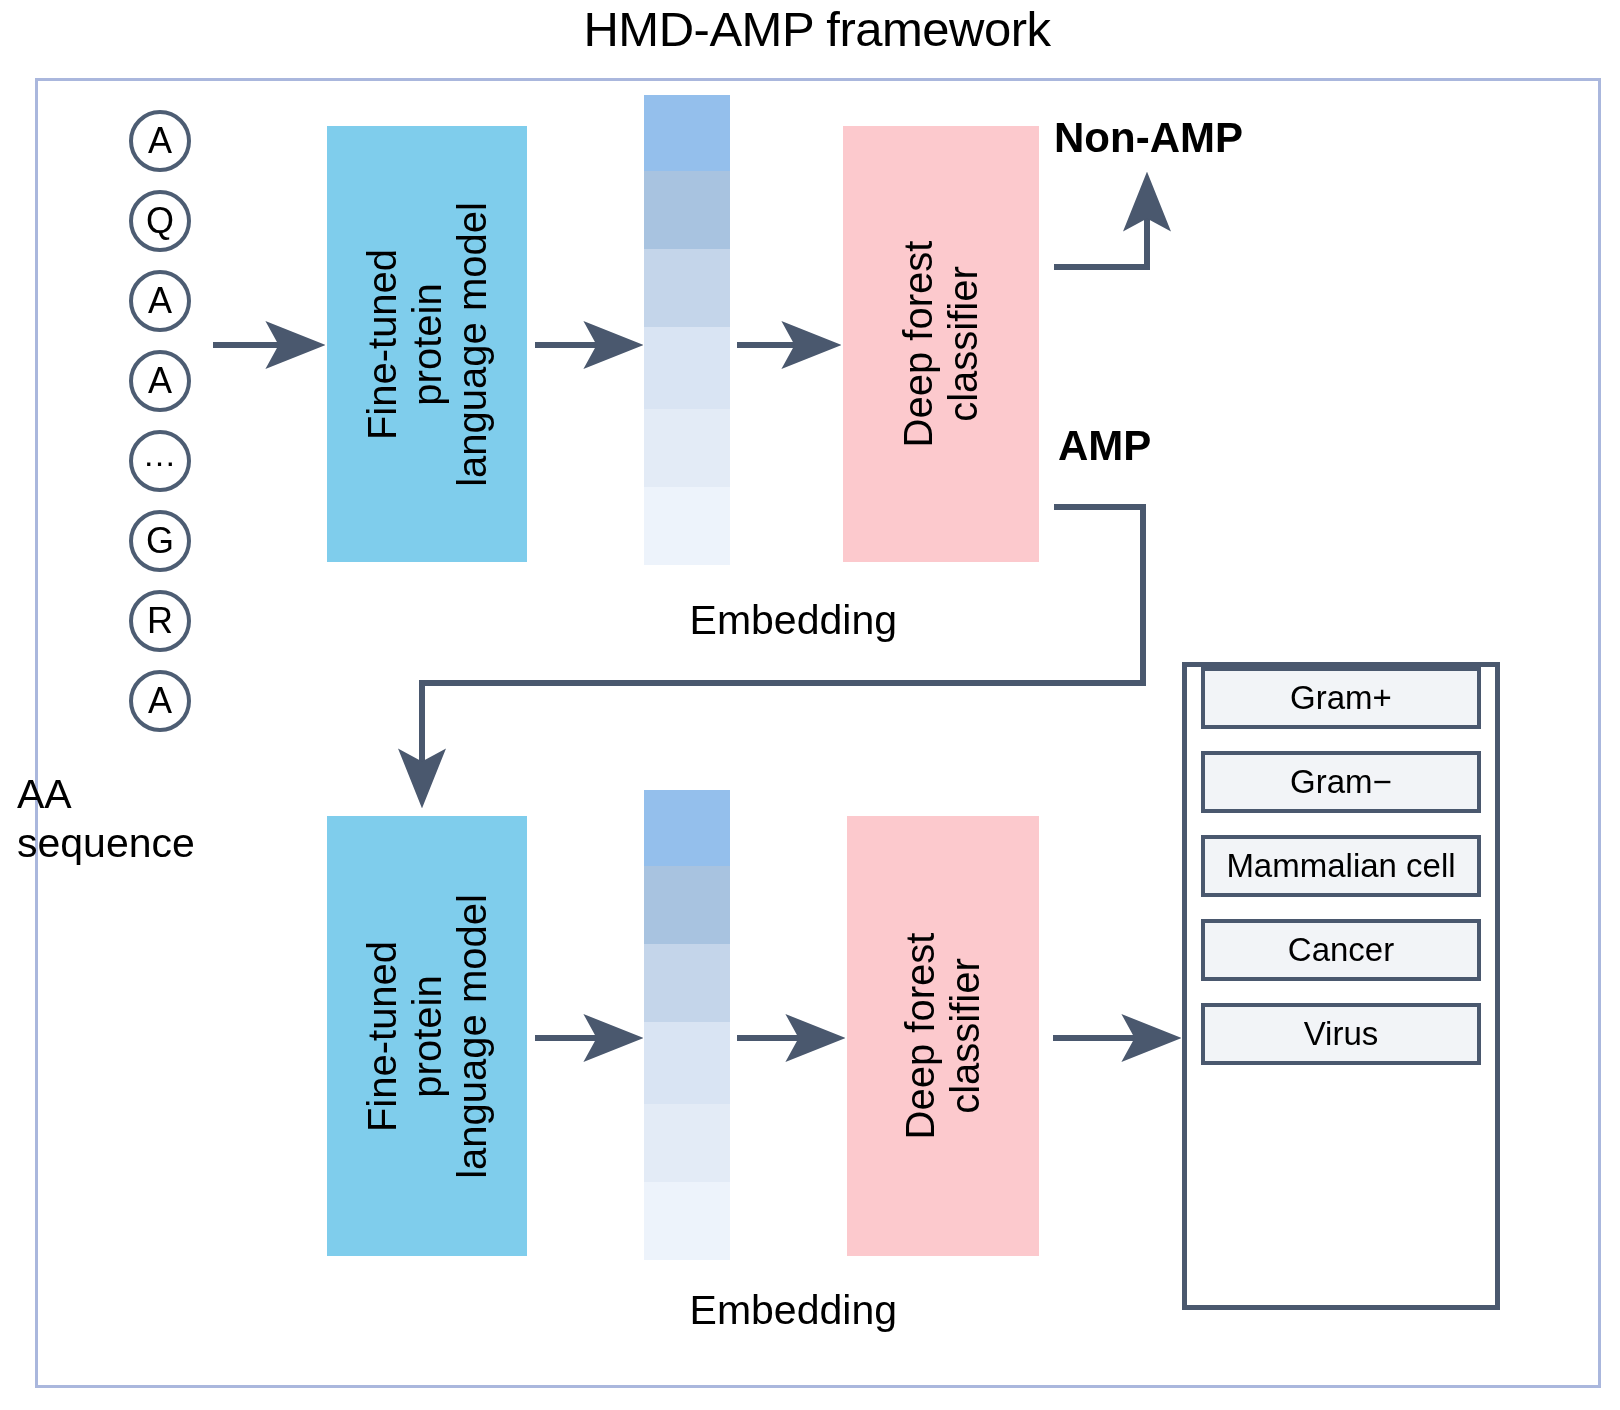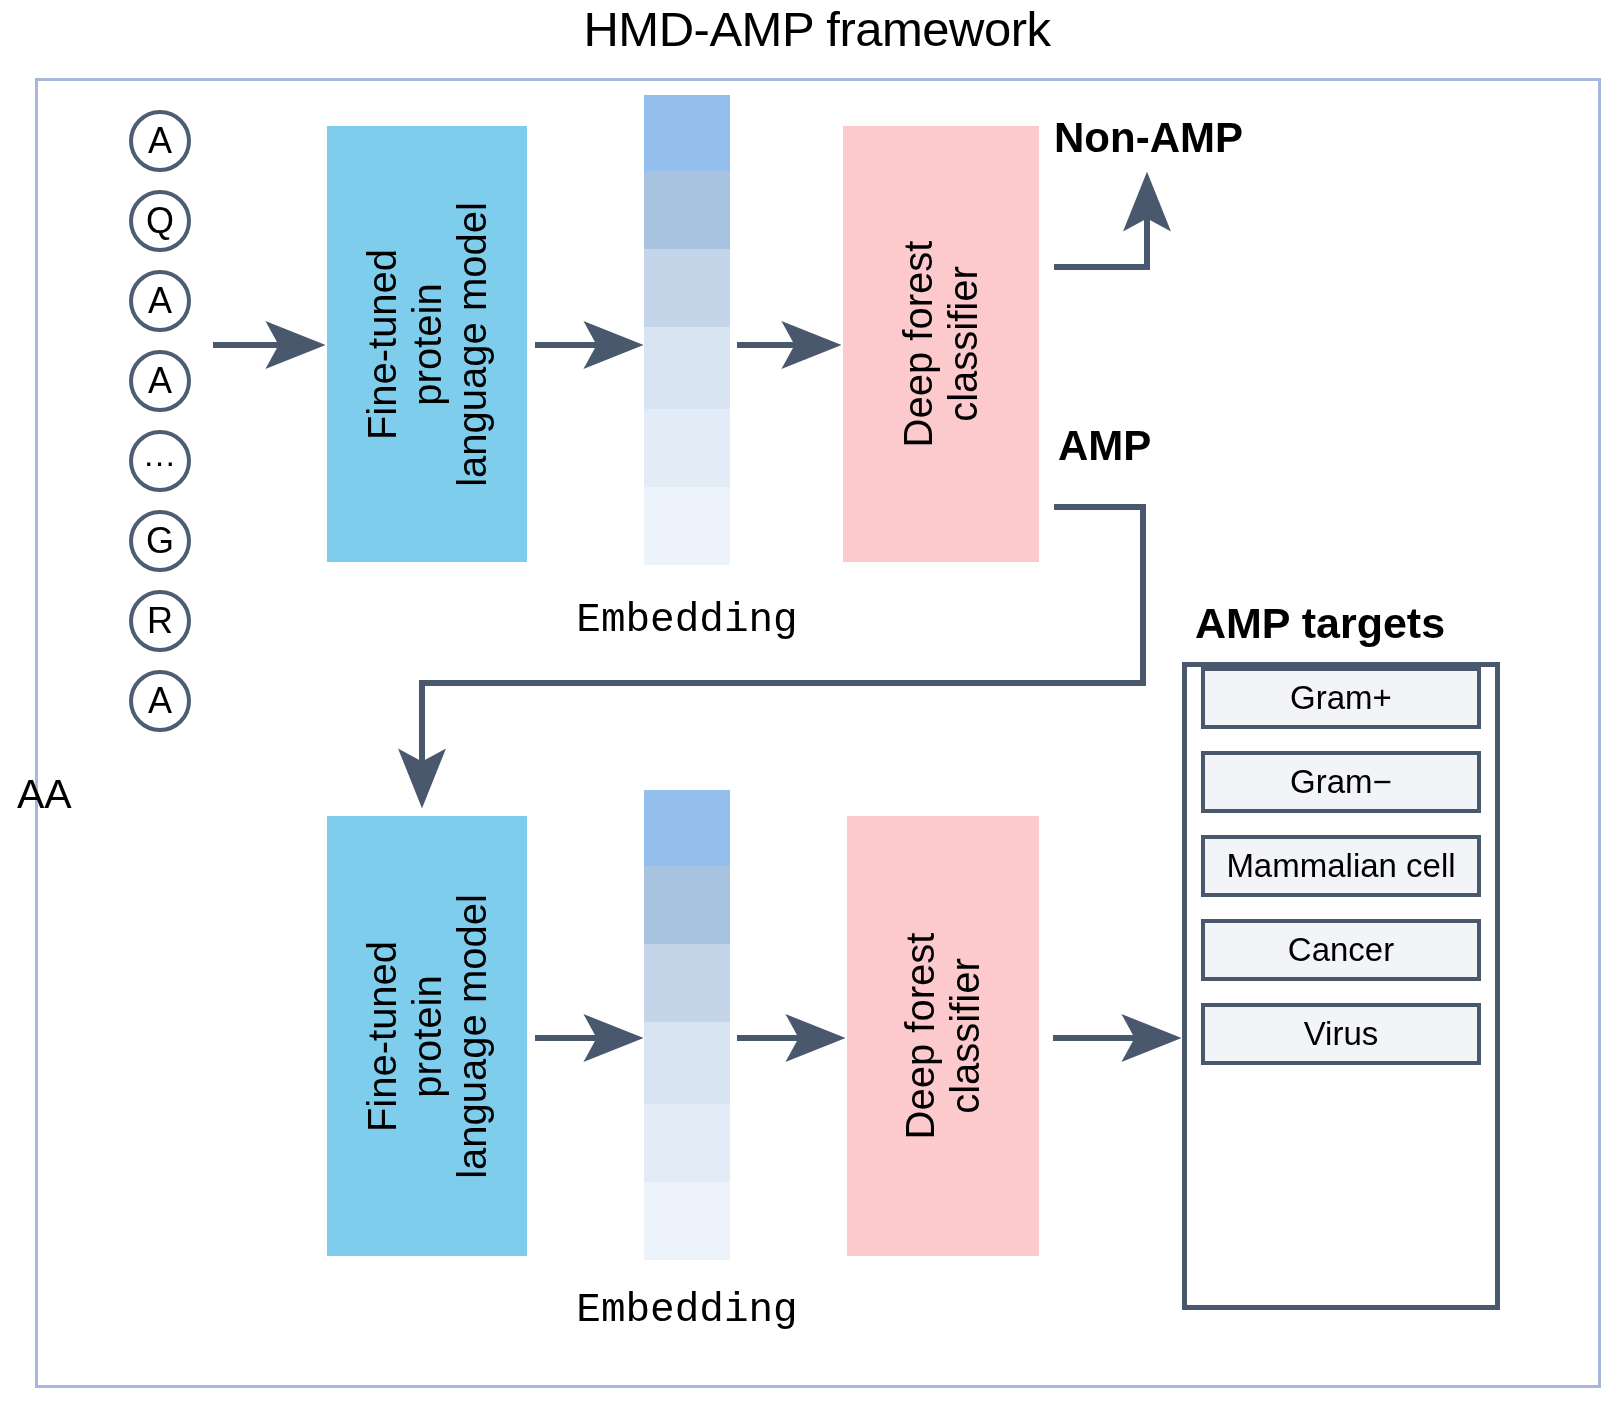--- a/index.html
+++ b/index.html
@@ -57,21 +57,21 @@
   .dfc-bot{left:840px;top:816px;width:192px;height:440px;}
 
   
   .emb{position:absolute;width:86px;}
   .emb-top{left:637px;top:95px;}
   .emb-bot{left:637px;top:790px;}
   .emb-cell{width:86px;}
 
   .emb-label{
     position:absolute;font-size:41px;line-height:48px;color:#000;
-    text-align:center;width:420px;font-family:Liberation Mono, monospace;
+    text-align:right;width:420px;
   }
   .emb-label-top{left:470px;top:596px;}
   .emb-label-bot{left:470px;top:1286px;}
 
   
   .lbl{position:absolute;font-size:42px;line-height:50px;color:#000;white-space:nowrap;font-weight:bold;}
   .lbl-nonamp{left:1047px;top:113px;}
   .lbl-amp{left:1051px;top:421px;}
   .lbl-targets{left:1188px;top:598px;font-size:43px;}
 
@@ -106,20 +106,21 @@
     <div class="aa">Q</div>
     <div class="aa">A</div>
     <div class="aa">A</div>
     <div class="aa dots">…</div>
     <div class="aa">G</div>
     <div class="aa">R</div>
     <div class="aa">A</div>
   </div>
   <div class="aa-label">
     <div>AA</div>
+    <div>sequence</div>
   </div>
 
   <div class="pbox blue plm-top">
     <div class="vtext">
       <div>Fine-tuned</div>
       <div>protein</div>
       <div>language model</div>
     </div>
   </div>
 
@@ -161,21 +162,20 @@
     </div>
   <div class="emb-label emb-label-bot">Embedding</div>
 
   <div class="pbox pink dfc-bot">
     <div class="vtext">
       <div>Deep forest</div>
       <div>classifier</div>
     </div>
   </div>
 
-  <div class="lbl lbl-targets">AMP targets</div>
   <div class="targets-panel">
     <div class="target-item">Gram+</div>
     <div class="target-item">Gram−</div>
     <div class="target-item">Mammalian cell</div>
     <div class="target-item">Cancer</div>
     <div class="target-item">Virus</div>
   </div>
 
   <svg class="wires" viewBox="0 0 1620 1410">
     <defs>

